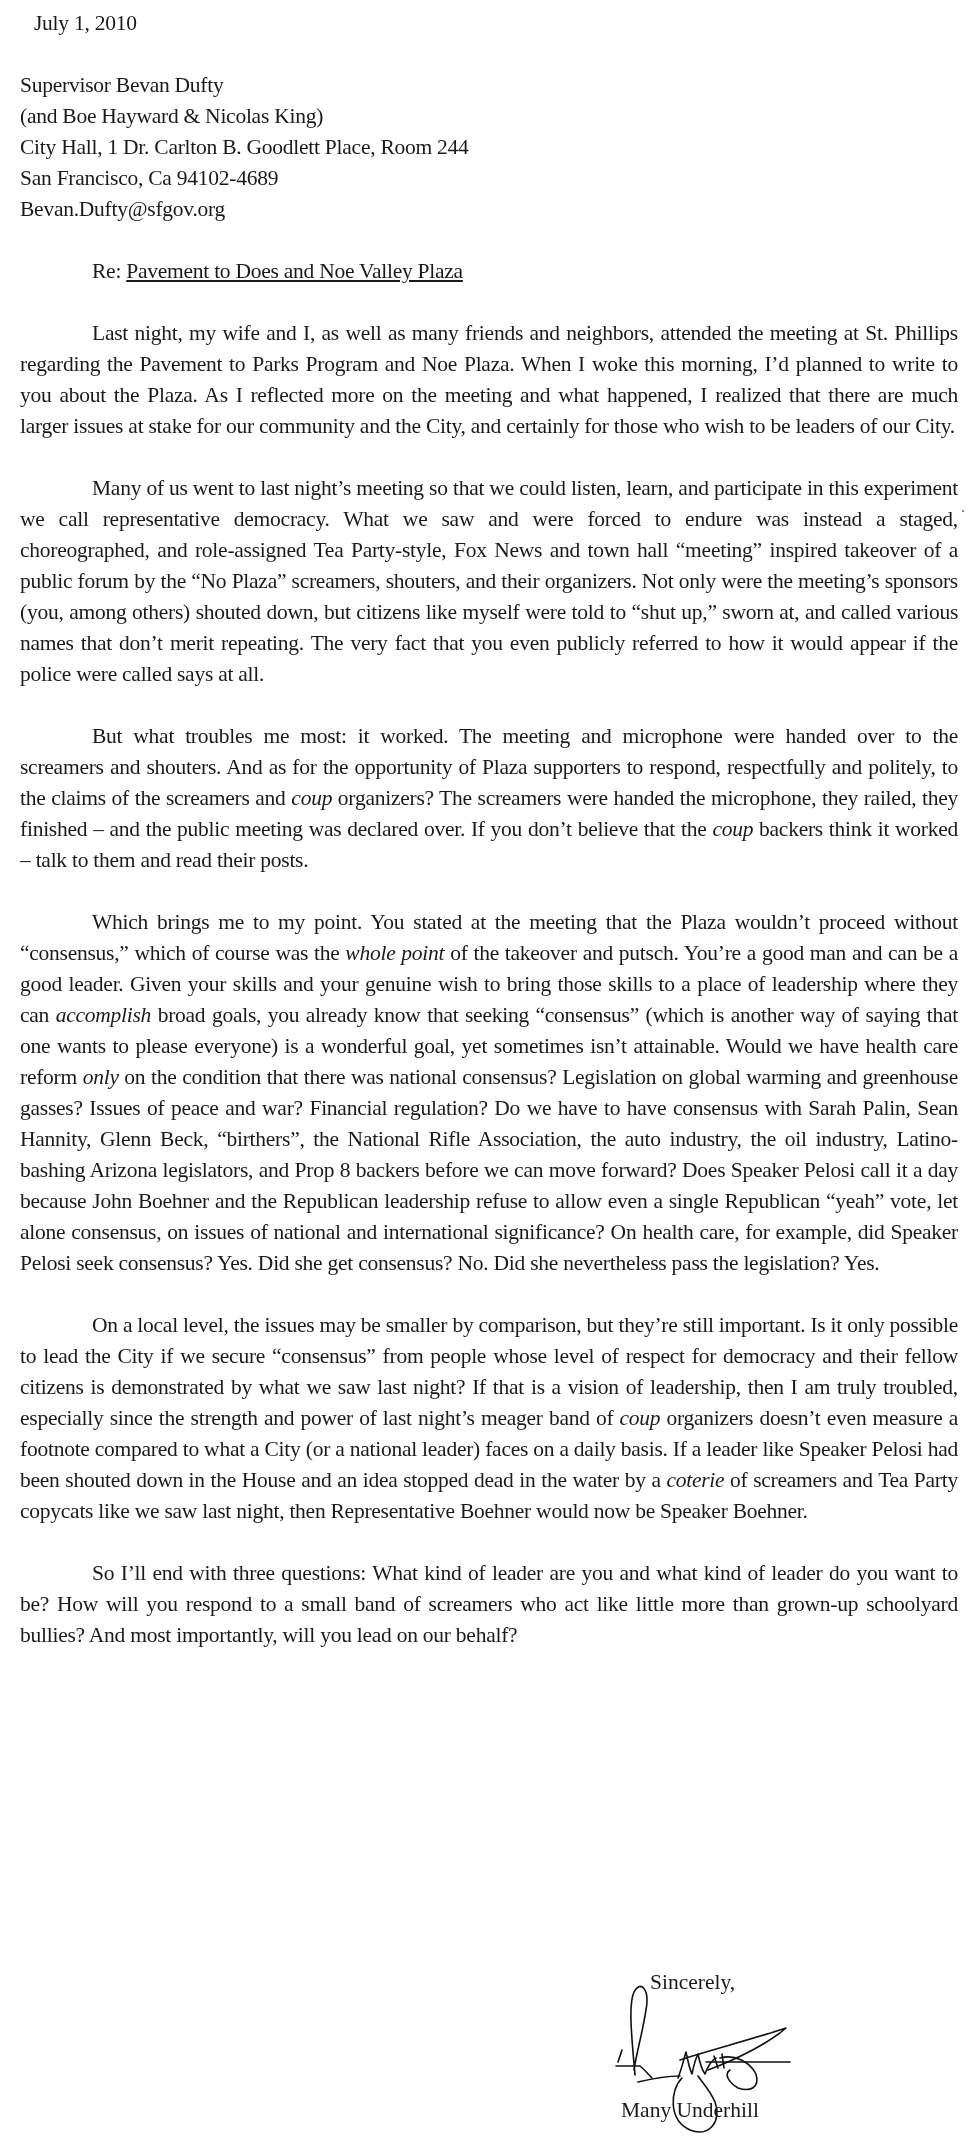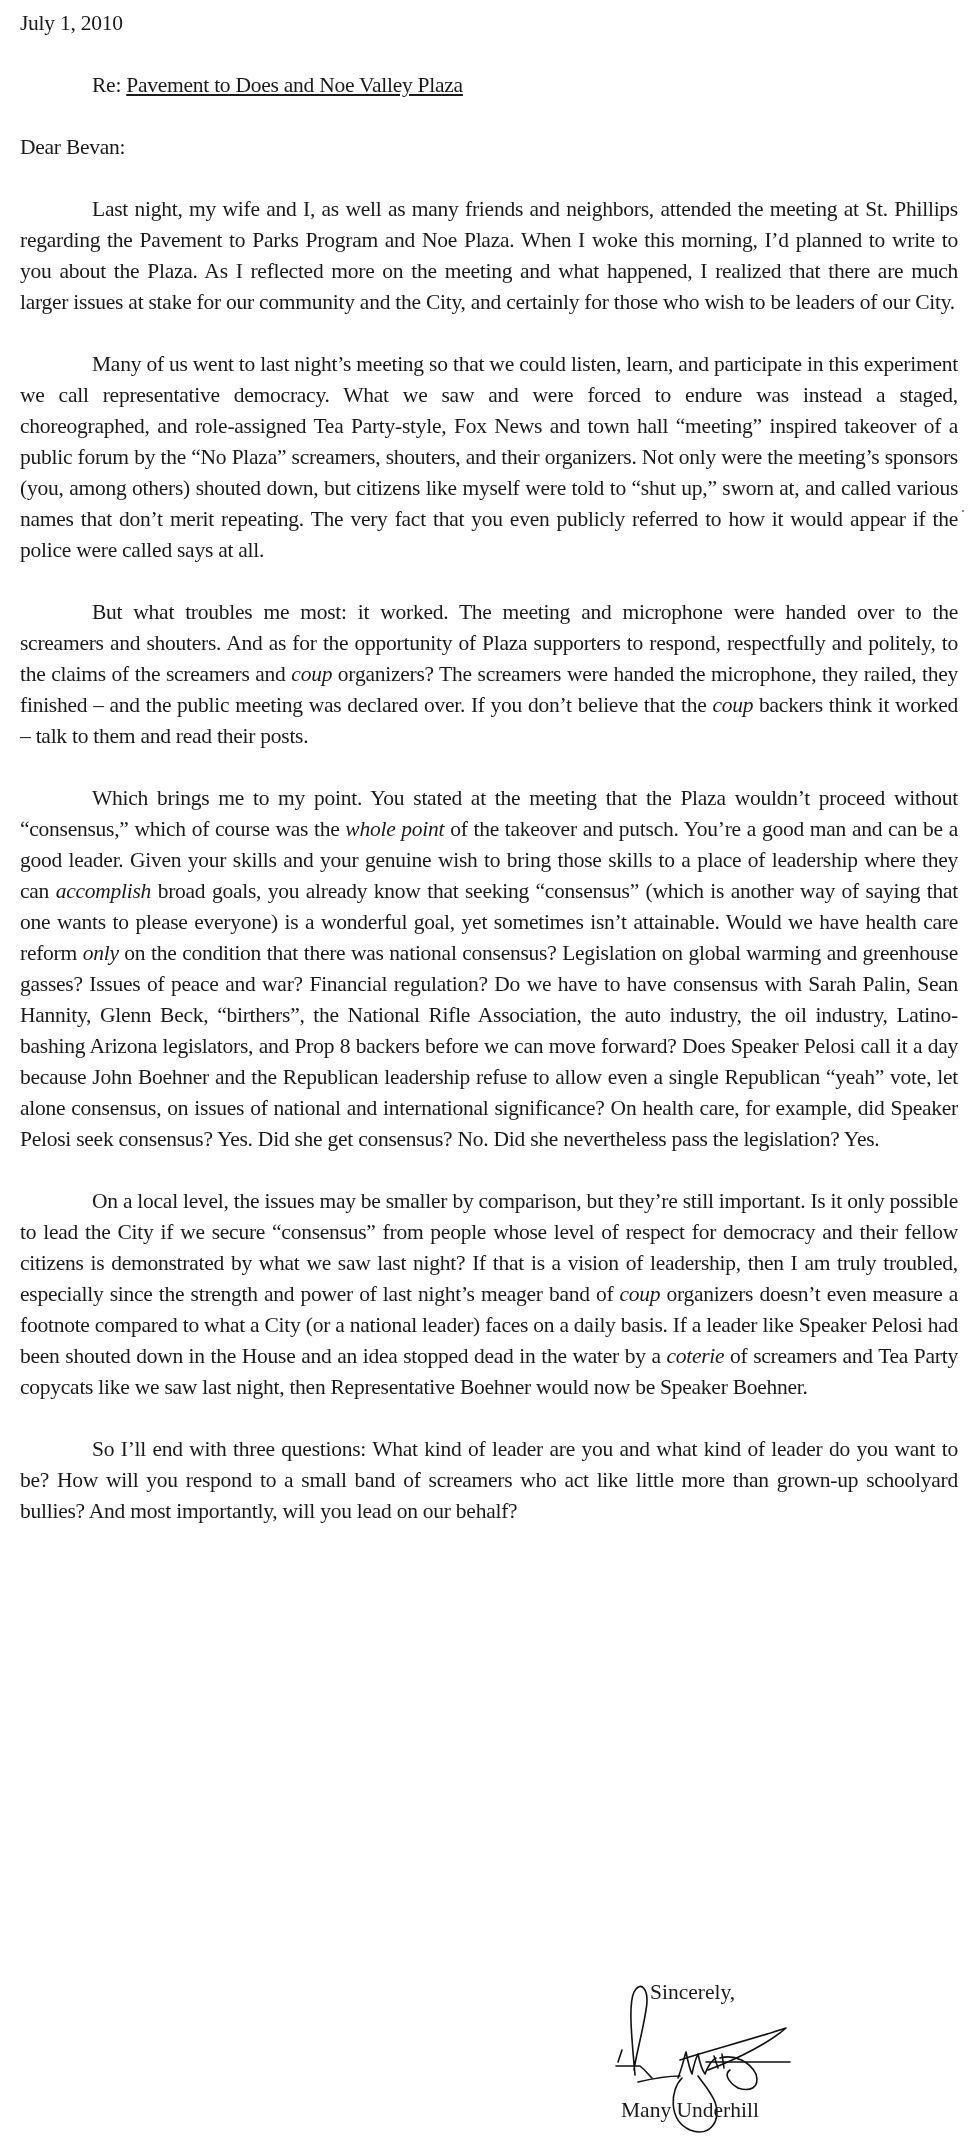--- a/index.html
+++ b/index.html
@@ -17,21 +17,21 @@
   }
   .page {
     position: absolute;
     left: 20px;
     top: 8px;
     width: 938px;
     font-size: 21.5px;
     line-height: 31px;
     letter-spacing: -0.25px;
   }
-  .date { margin: 0 0 31px 0; }
+  .date { margin: 0 0 31px 14px; }
   .address { margin: 0 0 31px 0; }
   .address div { white-space: nowrap; }
   .re {
     margin: 0 0 31px 0;
     padding-left: 72px;
   }
   .re .subject { text-decoration: underline; }
   .salutation { margin: 0 0 31px 0; }
   .para {
     margin: 0 0 31px 0;
@@ -43,21 +43,21 @@
     position: absolute;
     left: 560px;
     top: 1970px;
     width: 300px;
     height: 170px;
     font-size: 21.5px;
   }
   .sincerely {
     position: absolute;
     left: 90px;
-    top: 10px;
+    top: 0;
   }
   .signer {
     position: absolute;
     left: 61px;
     top: 128px;
   }
   .signature {
     position: absolute;
     left: 50px;
     top: 0;
@@ -72,26 +72,32 @@
     height: 2px;
     background: #888;
   }
 </style>
 </head>
 <body>
 
 <div class="page">
   <div class="date">July 1, 2010</div>
 
+  <div class="address">
+    <div>Supervisor Bevan Dufty</div>
+    <div>(and Boe Hayward &amp; Nicolas King)</div>
+    <div>City Hall, 1 Dr. Carlton B. Goodlett Place, Room 244</div>
+    <div>San Francisco, Ca 94102-4689</div>
+    <div>Bevan.Dufty@sfgov.org</div>
+  </div>
 
   <div class="re">
     <span>Re: </span><span class="subject">Pavement to Does and Noe Valley Plaza</span>
   </div>
 
-  <div class="salutation">Dear Bevan:</div>
 
   <div id="letter-body">
     <p class="para"><span>Last night, my wife and I, as well as many friends and neighbors, attended the meeting at St. Phillips regarding the Pavement to Parks Program and Noe Plaza.  When I woke this morning, I’d planned to write to you about the Plaza.  As I reflected more on the meeting and what happened, I realized that there are much larger issues at stake for our community and the City, and certainly for those who wish to be leaders of our City.</span></p>
     <p class="para"><span>Many of us went to last night’s meeting so that we could listen, learn, and participate in this experiment we call representative democracy.  What we saw and were forced to endure was instead a staged, choreographed, and role-assigned Tea Party-style, Fox News and town hall “meeting” inspired takeover of a public forum by the “No Plaza” screamers, shouters, and their organizers.  Not only were the meeting’s sponsors (you, among others) shouted down, but citizens like myself were told to “shut up,” sworn at, and called various names that don’t merit repeating.  The very fact that you even publicly referred to how it would appear if the police were called says at all.</span></p>
     <p class="para"><span>But what troubles me most: it worked.  The meeting and microphone were handed over to the screamers and shouters.  And as for the opportunity of Plaza supporters to respond, respectfully and politely, to the claims of the screamers and </span><em>coup</em><span> organizers?  The screamers were handed the microphone, they railed, they finished – and the public meeting was declared over.  If you don’t believe that the </span><em>coup</em><span> backers think it worked – talk to them and read their posts.</span></p>
     <p class="para"><span>Which brings me to my point.  You stated at the meeting that the Plaza wouldn’t proceed without “consensus,” which of course was the </span><em>whole point</em><span> of the takeover and putsch.  You’re a good man and can be a good leader.  Given your skills and your genuine wish to bring those skills to a place of leadership where they can </span><em>accomplish</em><span> broad goals, you already know that seeking “consensus” (which is another way of saying that one wants to please everyone) is a wonderful goal, yet sometimes isn’t attainable.  Would we have health care reform </span><em>only</em><span> on the condition that there was national consensus?  Legislation on global warming and greenhouse gasses?  Issues of peace and war?  Financial regulation?  Do we have to have consensus with Sarah Palin, Sean Hannity, Glenn Beck, “birthers”, the National Rifle Association, the auto industry, the oil industry, Latino-bashing Arizona legislators, and Prop 8 backers before we can move forward?  Does Speaker Pelosi call it a day because John Boehner and the Republican leadership refuse to allow even a single Republican “yeah” vote, let alone consensus, on issues of national and international significance?  On health care, for example, did Speaker Pelosi seek consensus?  Yes.  Did she get consensus?  No.  Did she nevertheless pass the legislation?  Yes.</span></p>
     <p class="para"><span>On a local level, the issues may be smaller by comparison, but they’re still important.  Is it only possible to lead the City if we secure “consensus” from people whose level of respect for democracy and their fellow citizens is demonstrated by what we saw last night?  If that is a vision of leadership, then I am truly troubled, especially since the strength and power of last night’s meager band of </span><em>coup</em><span> organizers doesn’t even measure a footnote compared to what a City (or a national leader) faces on a daily basis.  If a leader like Speaker Pelosi had been shouted down in the House and an idea stopped dead in the water by a </span><em>coterie</em><span> of screamers and Tea Party copycats like we saw last night, then Representative Boehner would now be Speaker Boehner.</span></p>
     <p class="para"><span>So I’ll end with three questions: What kind of leader are you and what kind of leader do you want to be?  How will you respond to a small band of screamers who act like little more than grown-up schoolyard bullies?  And most importantly, will you lead on our behalf?</span></p>
   </div>
 </div>

